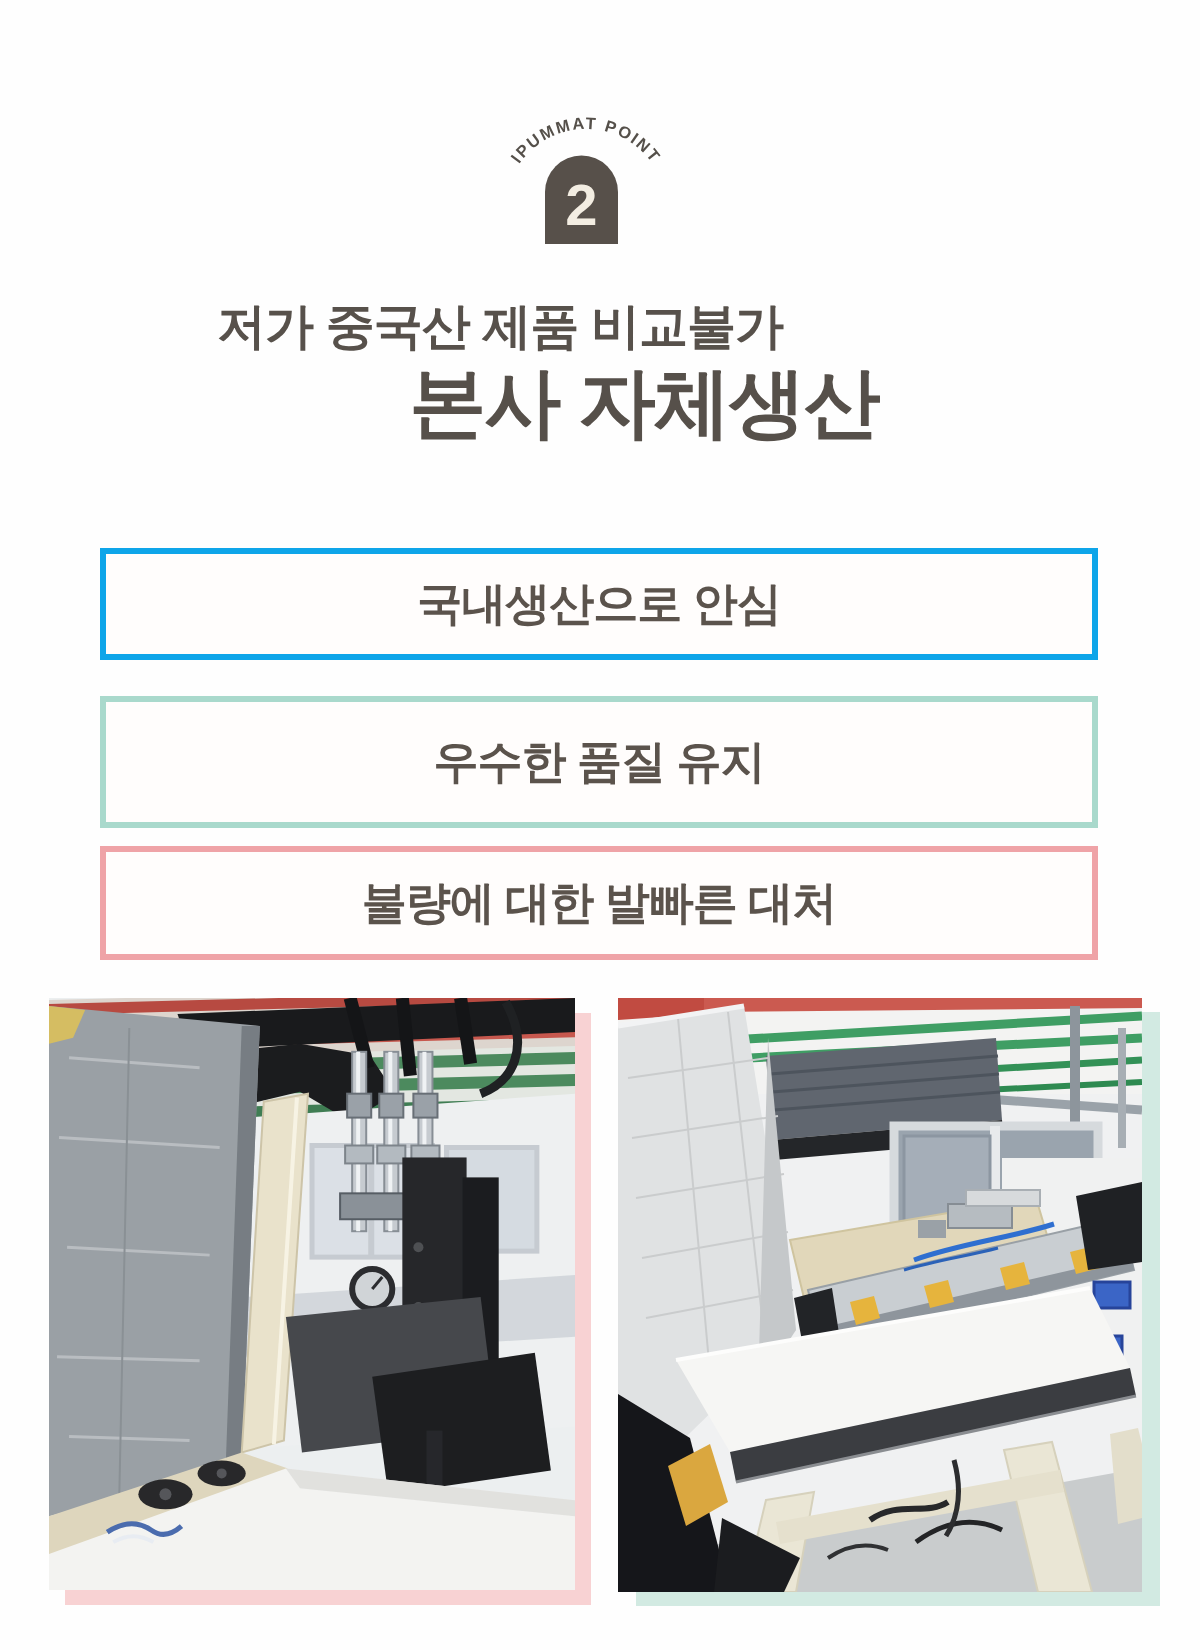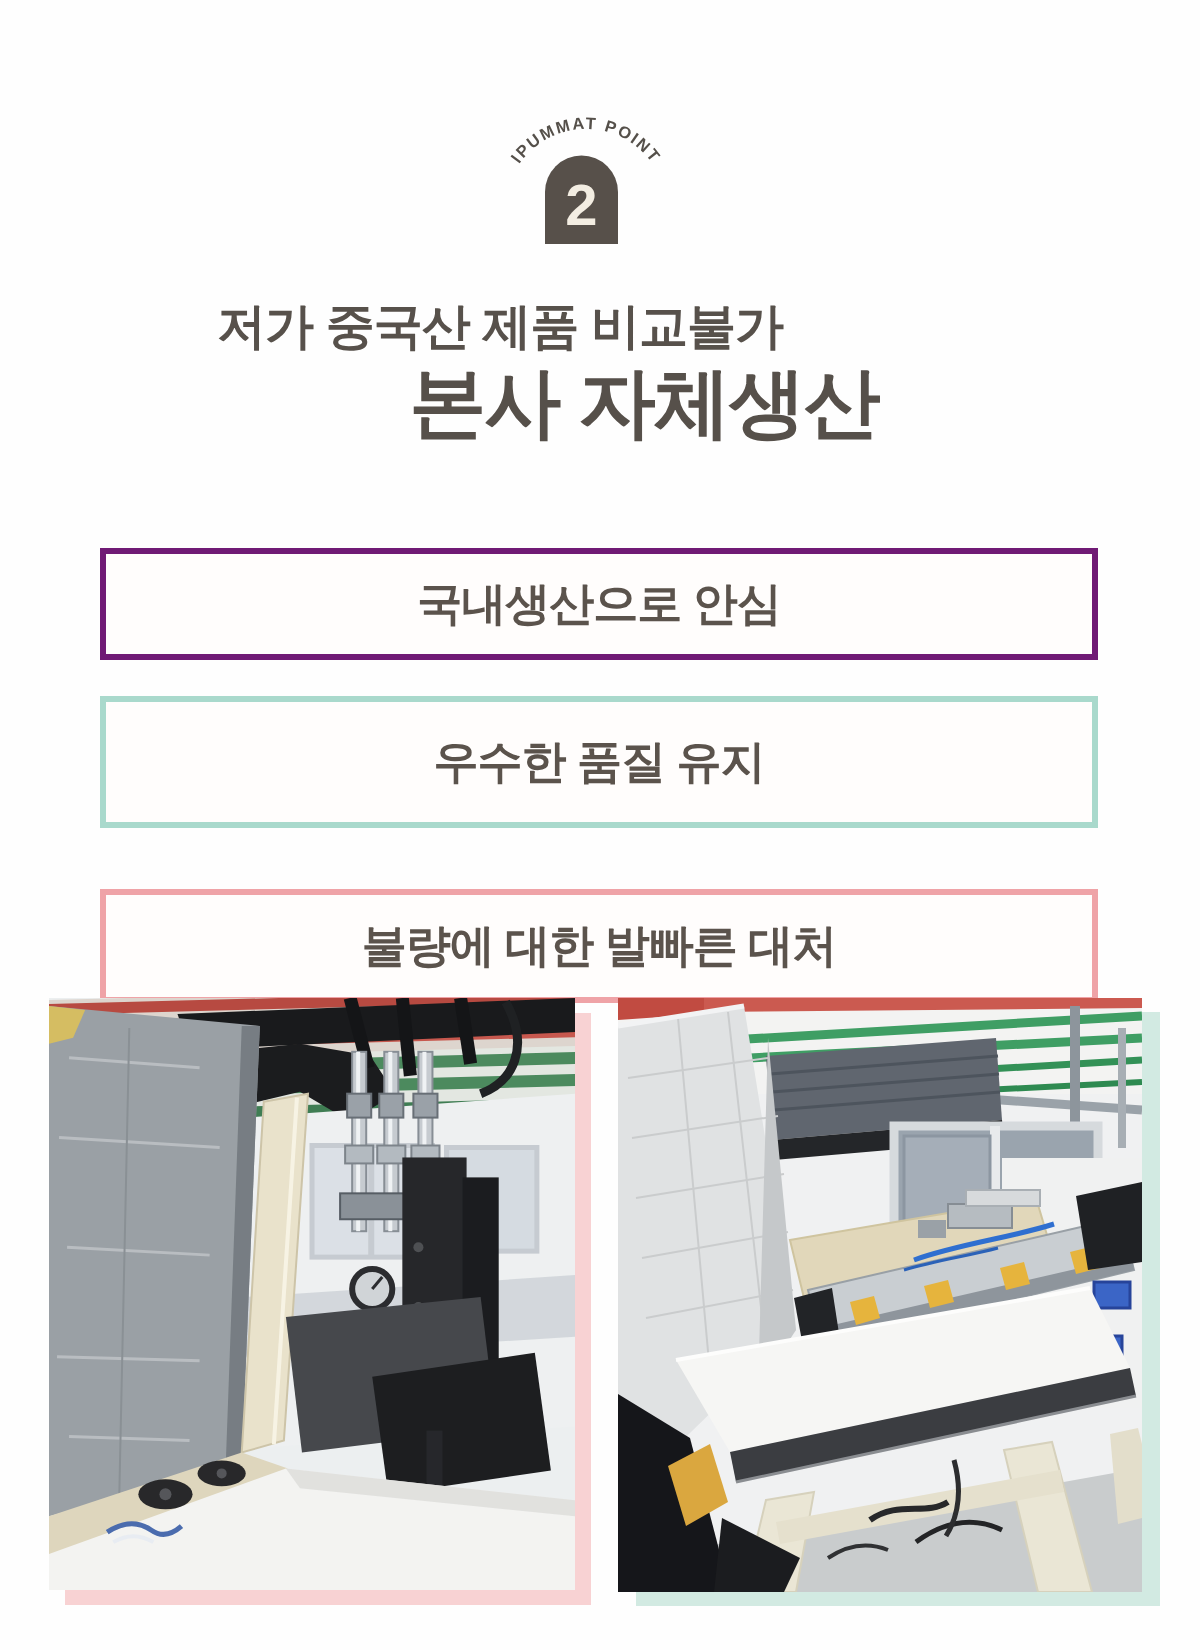--- a/index.html
+++ b/index.html
@@ -20,23 +20,23 @@
   .title{
     left:0;top:352px;width:1200px;text-align:center;
     font-size:77px;font-weight:800;letter-spacing:-2px;color:#56504a;padding-left:44px;
   }
   
   .feature-box{
     left:100px;width:998px;box-sizing:border-box;background:#fffdfc;
     display:flex;align-items:center;justify-content:center;
     font-size:45px;font-weight:800;color:#5b534c;letter-spacing:-1px;
   }
-  .fb-1{top:548px;height:112px;border:6px solid #701a75;}
+  .fb-1{top:548px;height:112px;border:6px solid #0ea5e9;}
   .fb-2{top:696px;height:132px;border:6px solid #a9d9cc;}
-  .fb-3{top:846px;height:114px;border:6px solid #efa3a7;margin-top:43px;}
+  .fb-3{top:846px;height:114px;border:6px solid #efa3a7;}
   
   .shadow-left {left:65px; top:1013px;width:526px;height:592px;background:#f8d2d3;}
   .shadow-right{left:636px;top:1012px;width:524px;height:594px;background:#d2eae2;}
   .photo{overflow:hidden;background:#e9ebec;}
   .photo-left {left:49px; top:998px;width:526px;height:592px;}
   .photo-right{left:618px;top:998px;width:524px;height:594px;}
   .photo svg{display:block;width:100%;height:100%;}
 </style>
 </head>
 <body>

